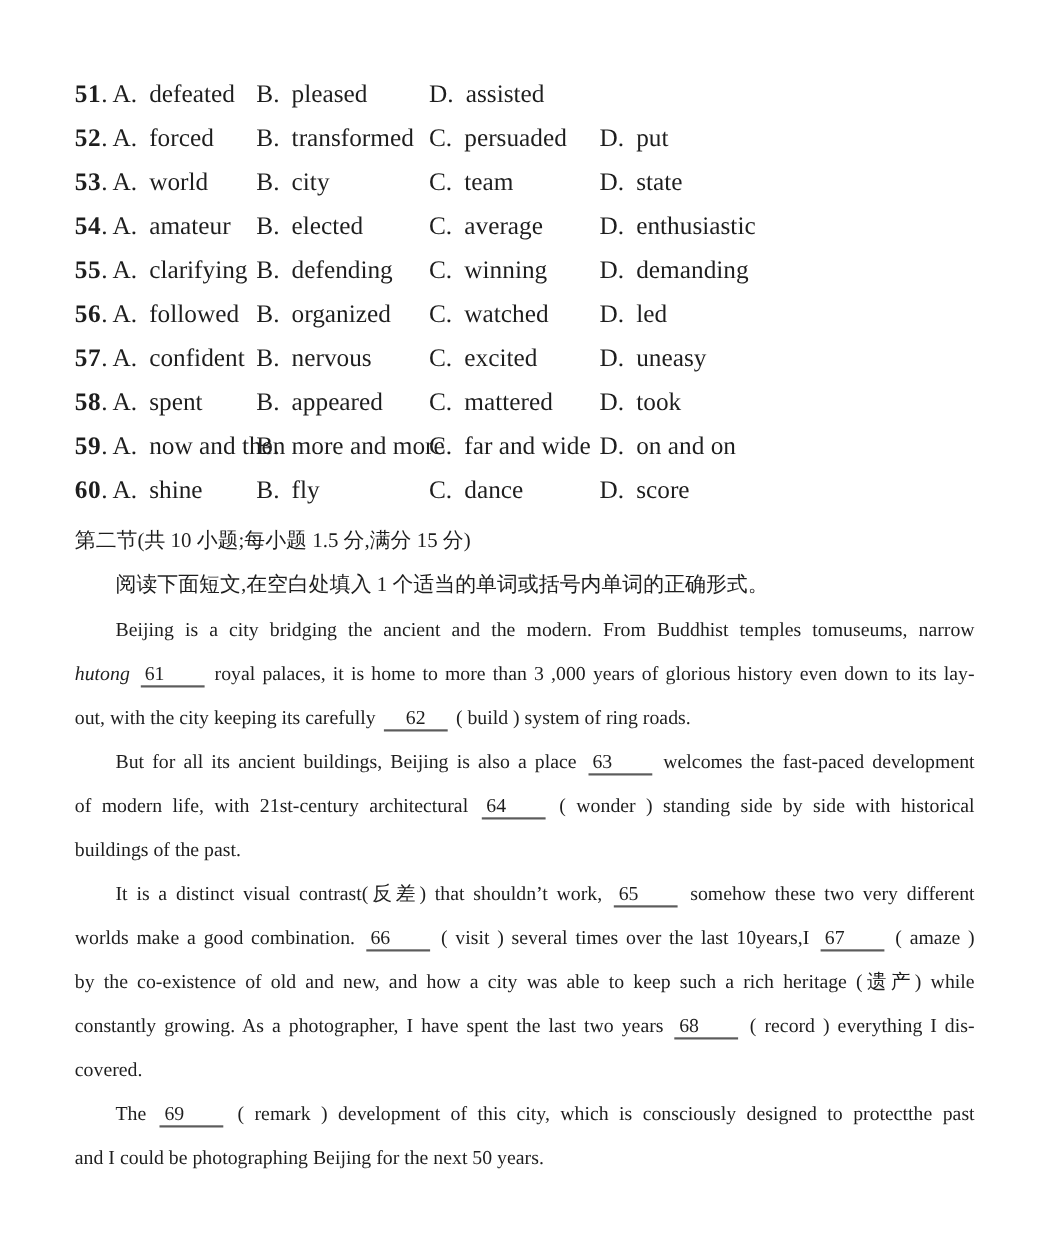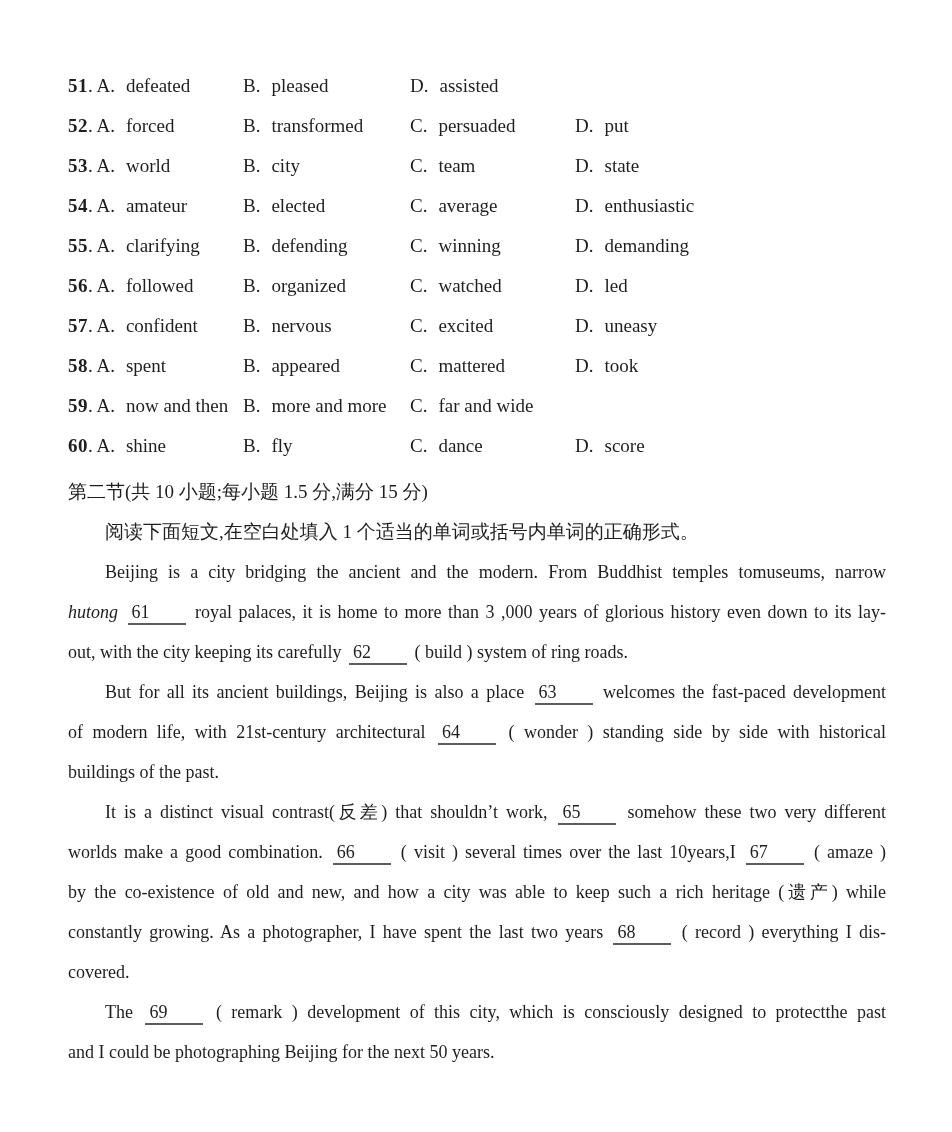--- a/index.html
+++ b/index.html
@@ -17,23 +17,22 @@
     left: 68px;
     top: 66px;
     width: 818px;
   }
   
   .q-row {
     display: grid;
     grid-template-columns: 165px 157px 155px 1fr;
     height: 40px;
     line-height: 40px;
-    font-size: 19px;
+    font-size: 23px;
     white-space: nowrap;
-    gap: 10px;
   }
   .q-cell { overflow: visible; }
   .qnum { font-weight: 700; letter-spacing: 0.5px; }
   .qsep { }
   .opt-label { margin-right: 11px; }
   .opt-text { }
   
   .sec-heading {
     margin-top: 6px;
     font-size: 19px;
@@ -55,20 +54,21 @@
     text-align: justify;
     text-align-last: justify;
   }
   .blank {
     display: inline-block;
     min-width: 50px;
     height: 22px;
     line-height: 22px;
     padding: 0 4px;
     margin: 0 3px;
+    text-align: center;
     text-indent: 0;
     border-bottom: 2px solid #5c5c5c;
   }
   .italic { font-style: italic; }
 </style>
 </head>
 <body>
 
 <div class="page">
   <div class="content">
@@ -118,20 +118,21 @@
         <div class="q-row">
           <div class="q-cell"><span class="qnum">58</span><span class="qsep">. </span><span class="opt-label">A.</span><span class="opt-text">spent</span></div>
           <div class="q-cell"><span class="opt-label">B.</span><span class="opt-text">appeared</span></div>
           <div class="q-cell"><span class="opt-label">C.</span><span class="opt-text">mattered</span></div>
           <div class="q-cell"><span class="opt-label">D.</span><span class="opt-text">took</span></div>
         </div>
         <div class="q-row">
           <div class="q-cell"><span class="qnum">59</span><span class="qsep">. </span><span class="opt-label">A.</span><span class="opt-text">now and then</span></div>
           <div class="q-cell"><span class="opt-label">B.</span><span class="opt-text">more and more</span></div>
           <div class="q-cell"><span class="opt-label">C.</span><span class="opt-text">far and wide</span></div>
+          <div class="q-cell"><span class="opt-label">D.</span><span class="opt-text">on and on</span></div>
         </div>
         <div class="q-row">
           <div class="q-cell"><span class="qnum">60</span><span class="qsep">. </span><span class="opt-label">A.</span><span class="opt-text">shine</span></div>
           <div class="q-cell"><span class="opt-label">B.</span><span class="opt-text">fly</span></div>
           <div class="q-cell"><span class="opt-label">C.</span><span class="opt-text">dance</span></div>
           <div class="q-cell"><span class="opt-label">D.</span><span class="opt-text">score</span></div>
         </div>
       </div>
 
     <div class="sec-heading">第二节(共 10 小题;每小题 1.5 分,满分 15 分)</div>

